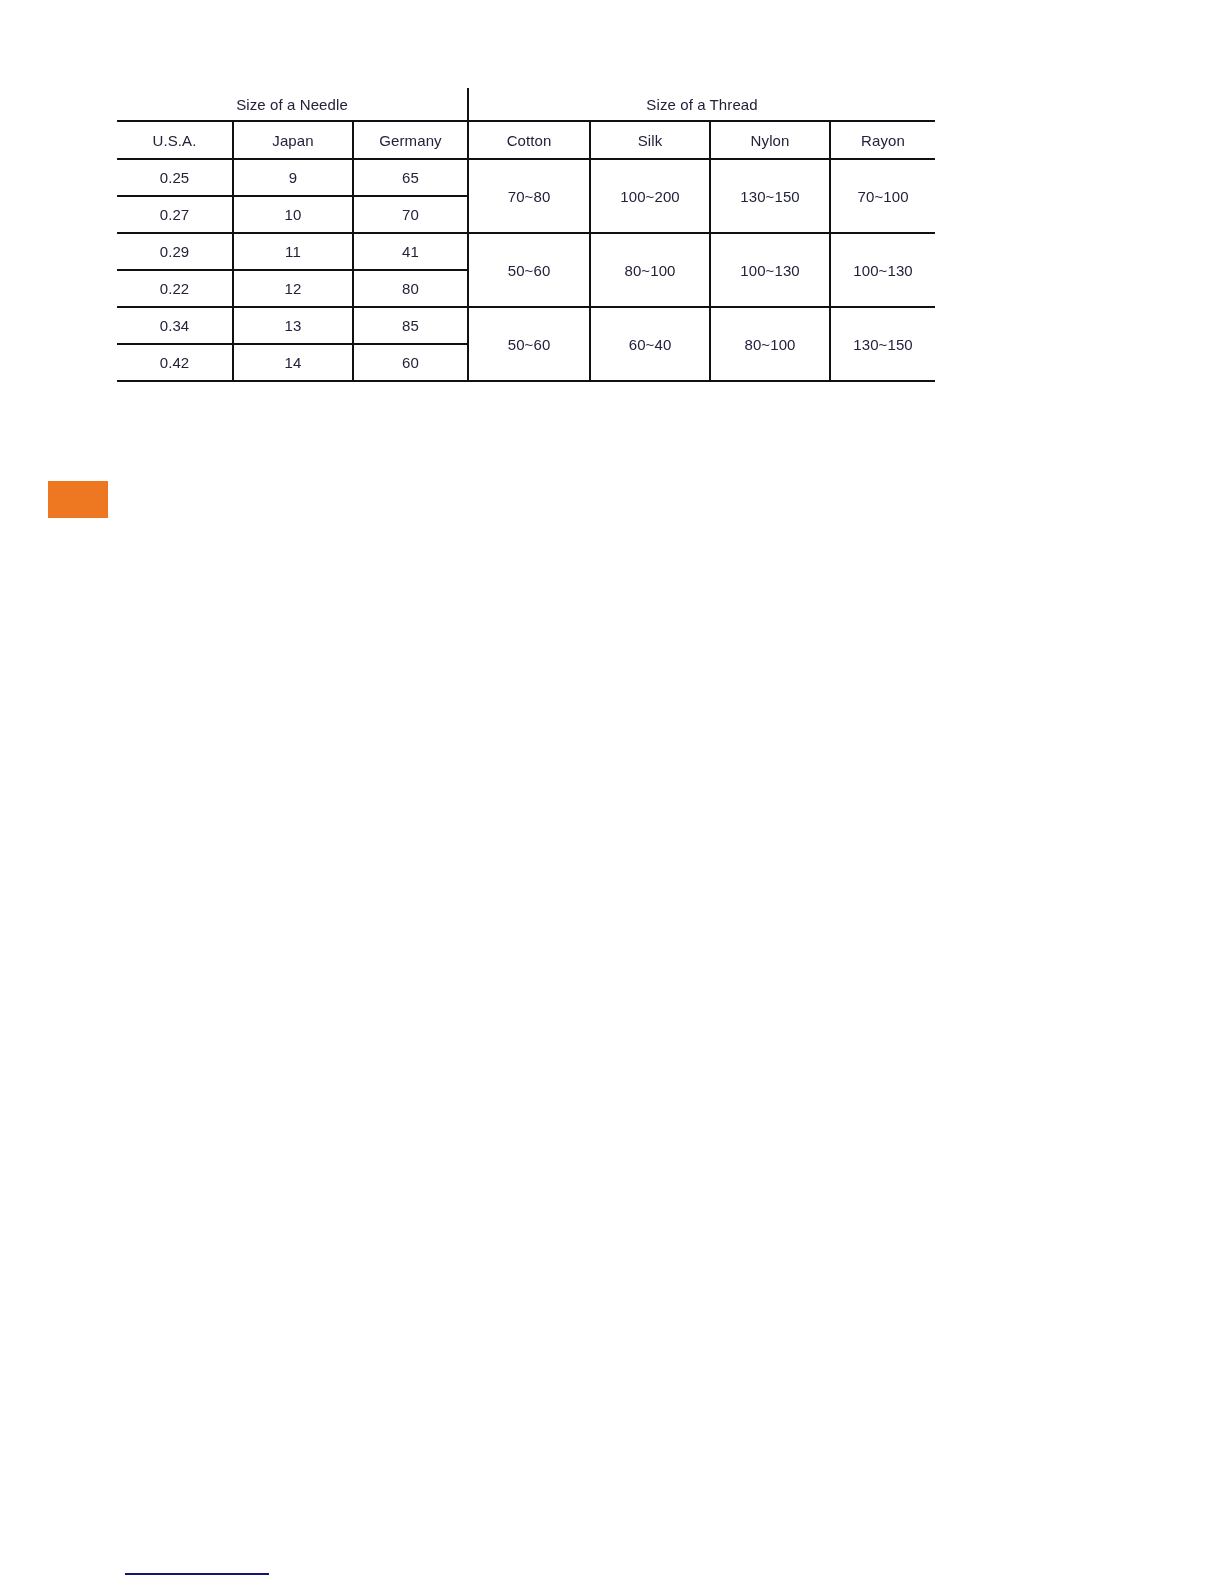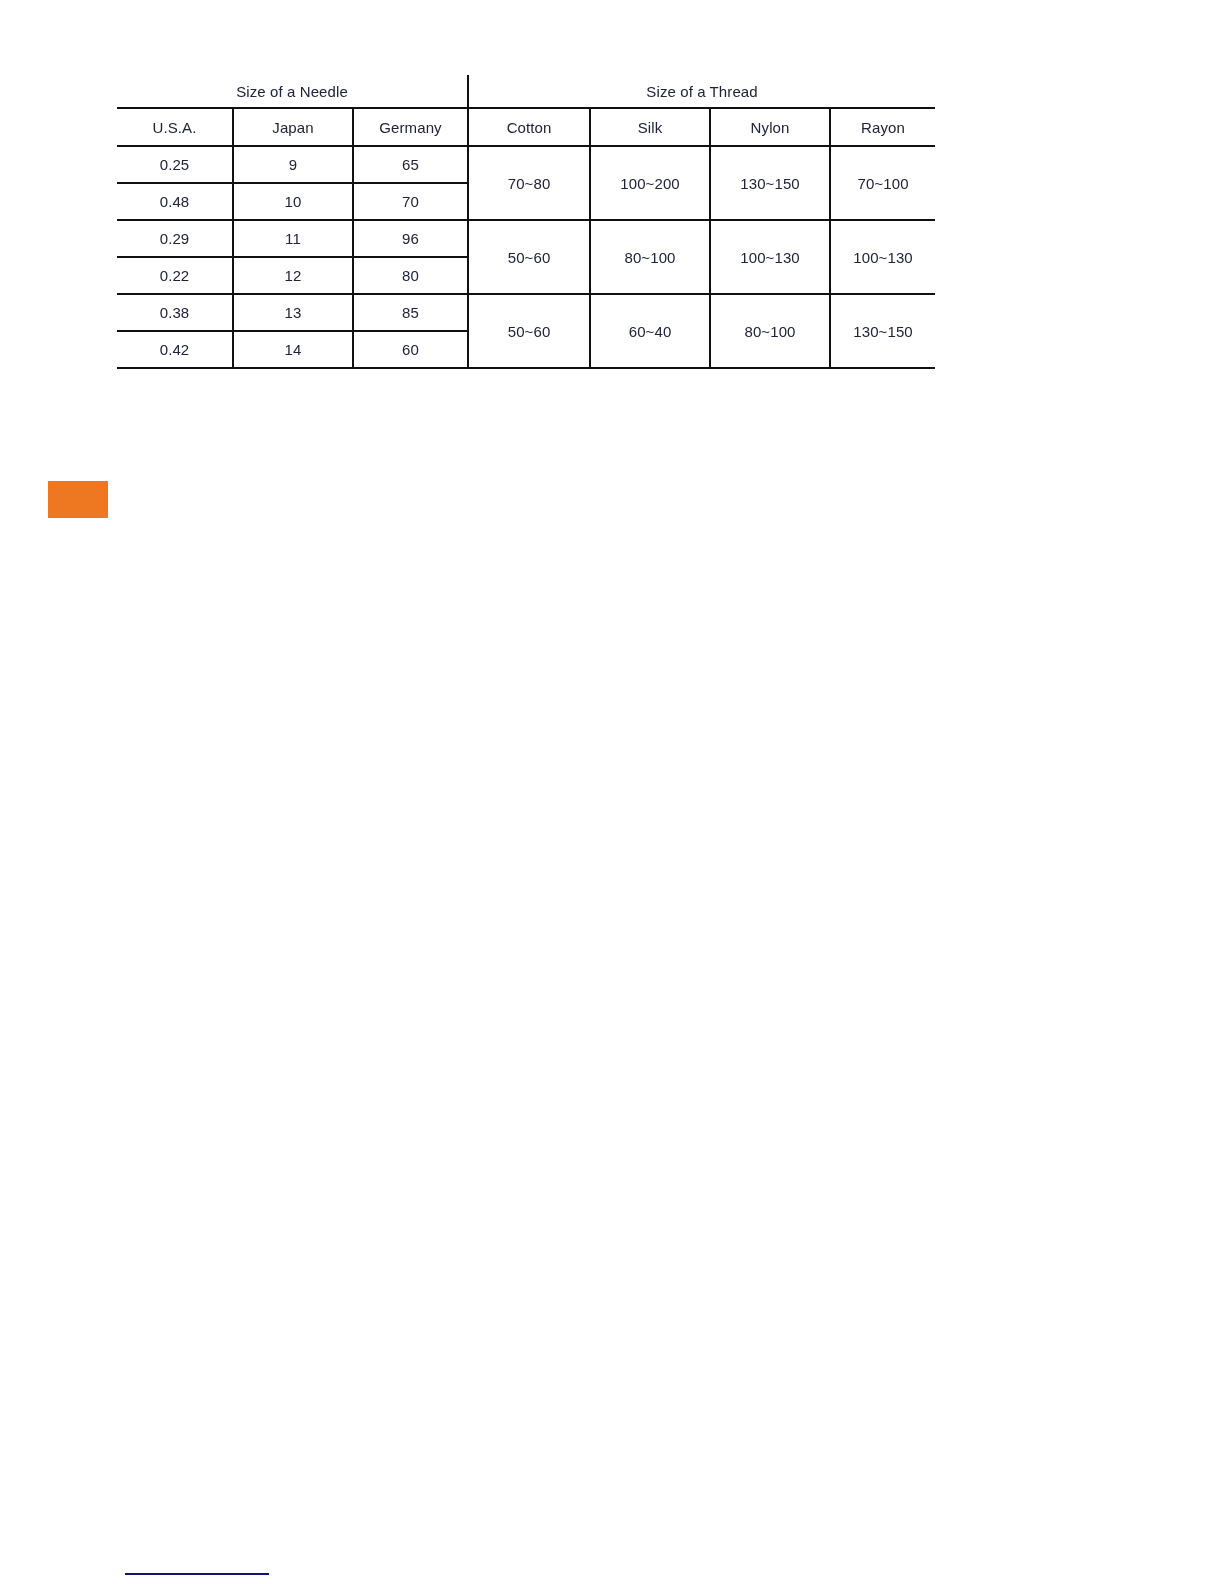--- a/index.html
+++ b/index.html
@@ -13,21 +13,21 @@
     position: relative;
     font-family: "Liberation Sans", sans-serif;
     color: #1a1a2e;
     overflow: hidden;
   }
 
   
   #needle-thread-table {
     position: absolute;
     left: 117px;
-    top: 75px;
+    top: 88px;
     width: 818px;
     height: 280px;
   }
 
   table.sizing {
     border-collapse: collapse;
     table-layout: fixed;
     width: 818px;
     font-size: 15px;
     color: #22223b;
@@ -136,42 +136,42 @@
       <tr class="body-row">
         <td class="needle">0.25</td>
         <td class="needle">9</td>
         <td class="needle">65</td>
         <td class="thread" rowspan="2">70~80</td>
         <td class="thread" rowspan="2">100~200</td>
         <td class="thread" rowspan="2">130~150</td>
         <td class="thread last" rowspan="2">70~100</td>
       </tr>
       <tr class="body-row">
-        <td class="needle">0.48</td>
+        <td class="needle">0.27</td>
         <td class="needle">10</td>
         <td class="needle">70</td>
       </tr>
 
       <tr class="body-row">
         <td class="needle">0.29</td>
         <td class="needle">11</td>
-        <td class="needle">96</td>
+        <td class="needle">41</td>
         <td class="thread" rowspan="2">50~60</td>
         <td class="thread" rowspan="2">80~100</td>
         <td class="thread" rowspan="2">100~130</td>
         <td class="thread last" rowspan="2">100~130</td>
       </tr>
       <tr class="body-row">
         <td class="needle">0.22</td>
         <td class="needle">12</td>
         <td class="needle">80</td>
       </tr>
 
       <tr class="body-row">
-        <td class="needle">0.38</td>
+        <td class="needle">0.34</td>
         <td class="needle">13</td>
         <td class="needle">85</td>
         <td class="thread" rowspan="2">50~60</td>
         <td class="thread" rowspan="2">60~40</td>
         <td class="thread" rowspan="2">80~100</td>
         <td class="thread last" rowspan="2">130~150</td>
       </tr>
       <tr class="body-row">
         <td class="needle bottom">0.42</td>
         <td class="needle bottom">14</td>

